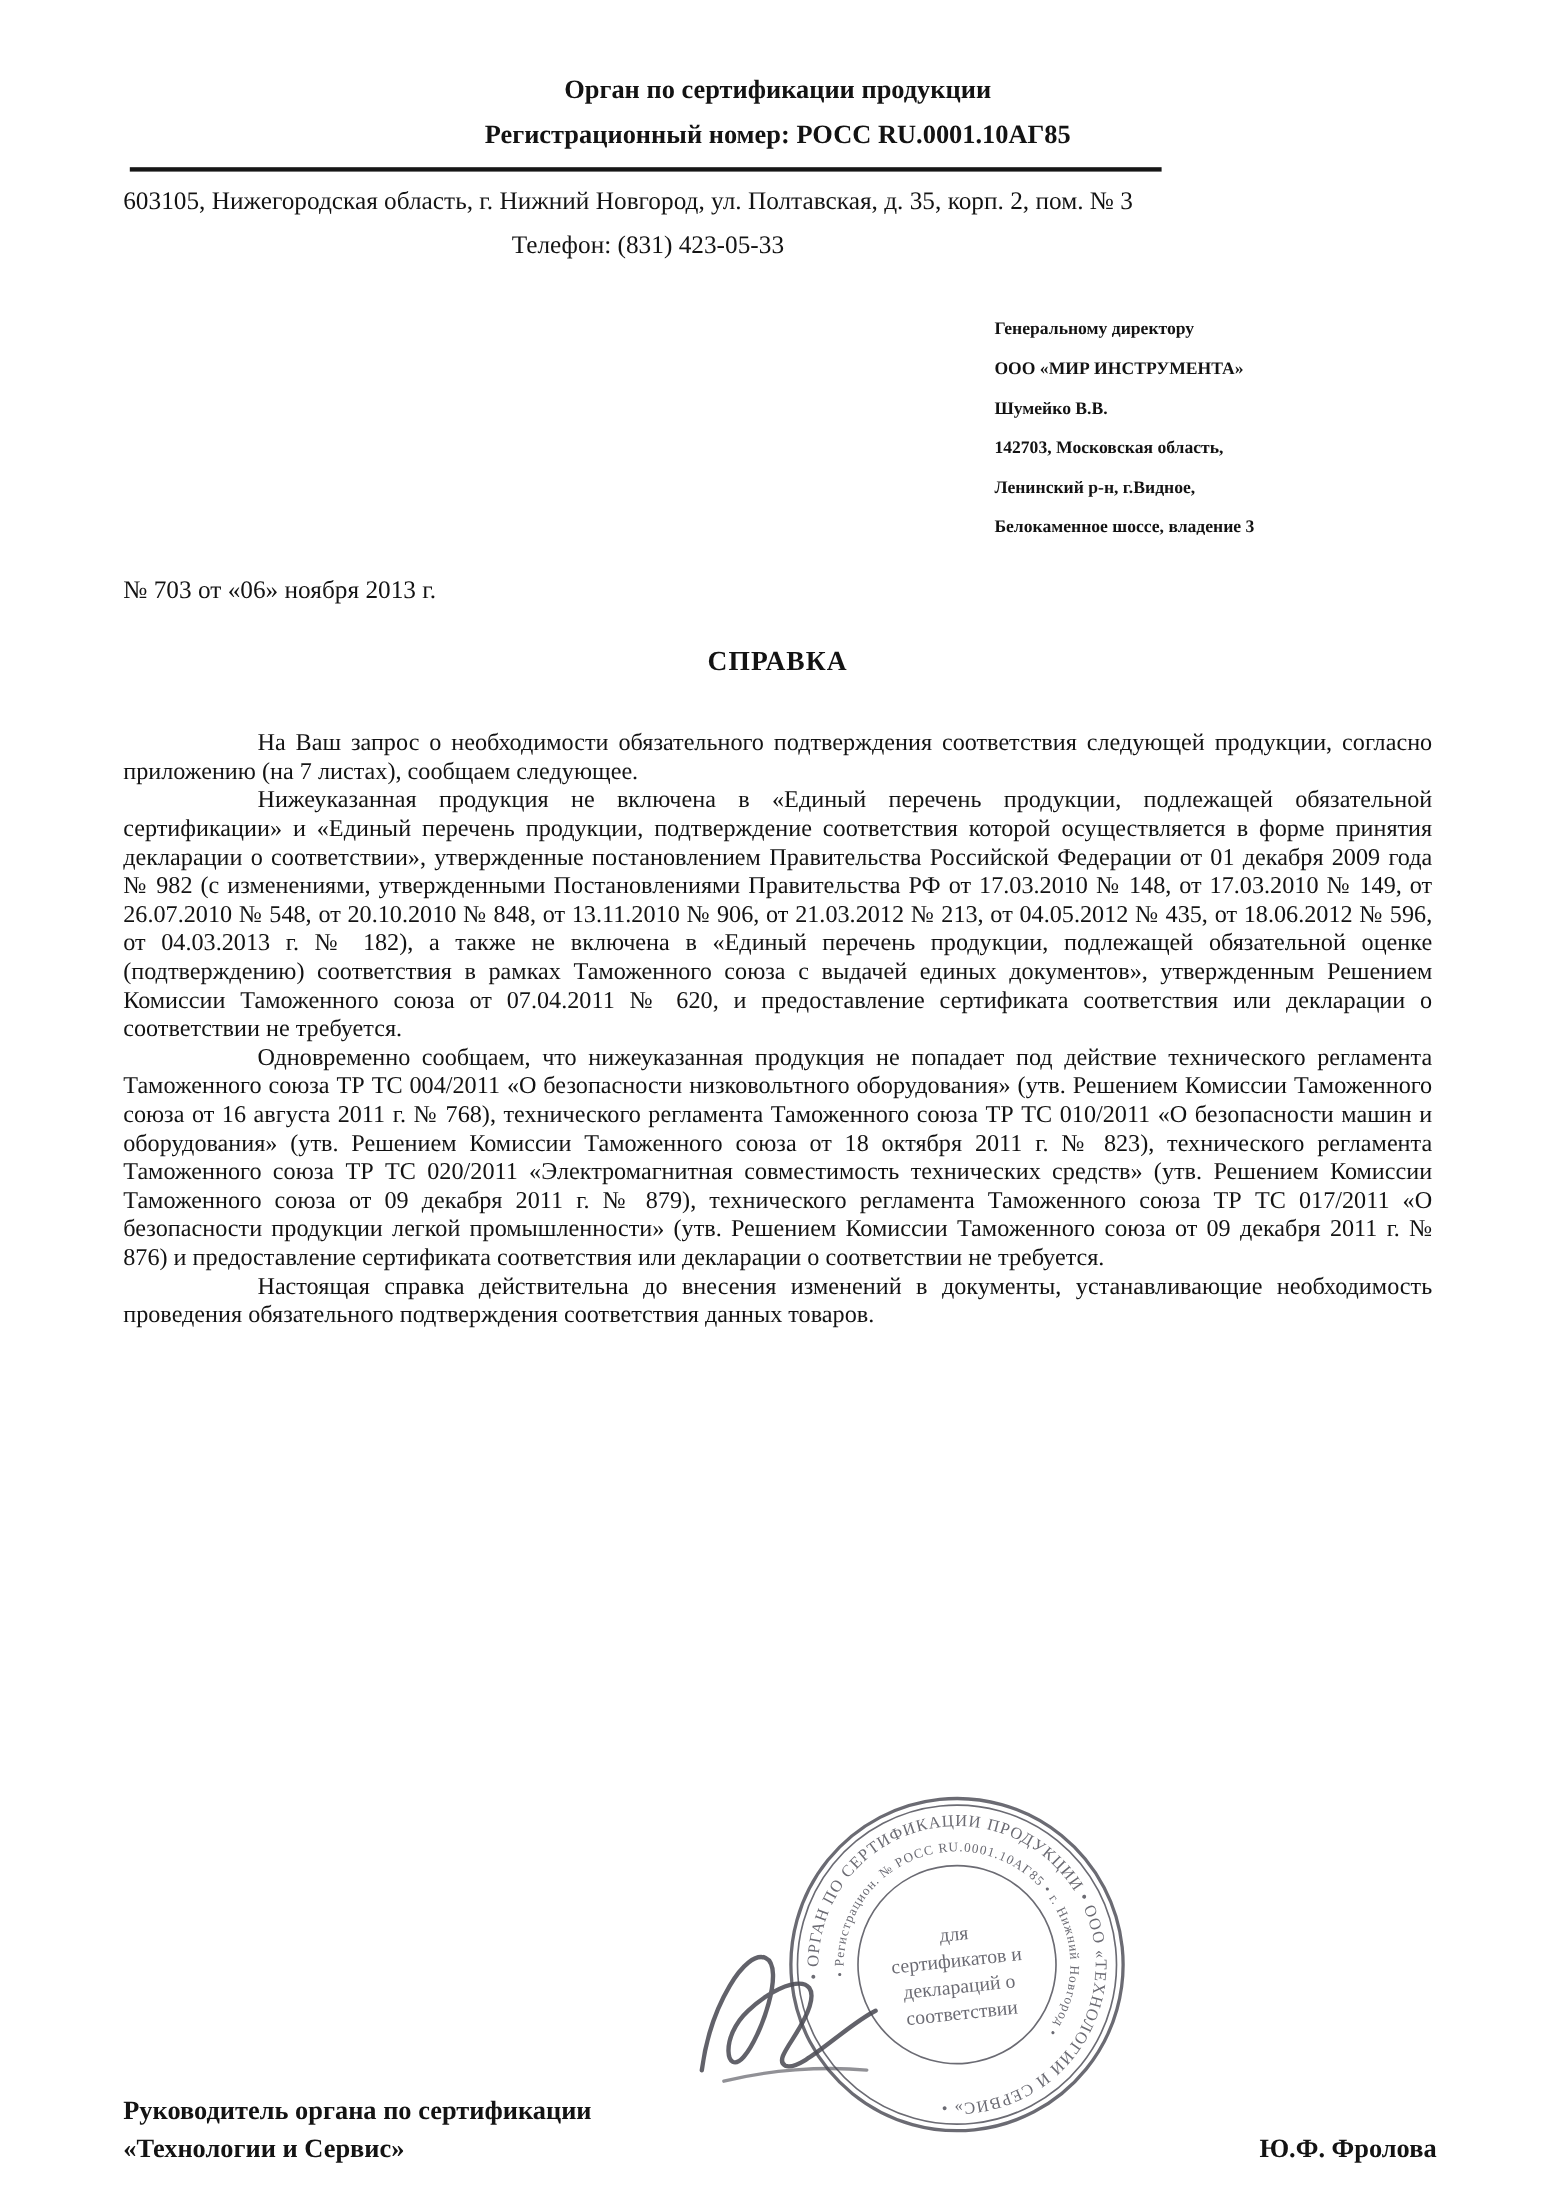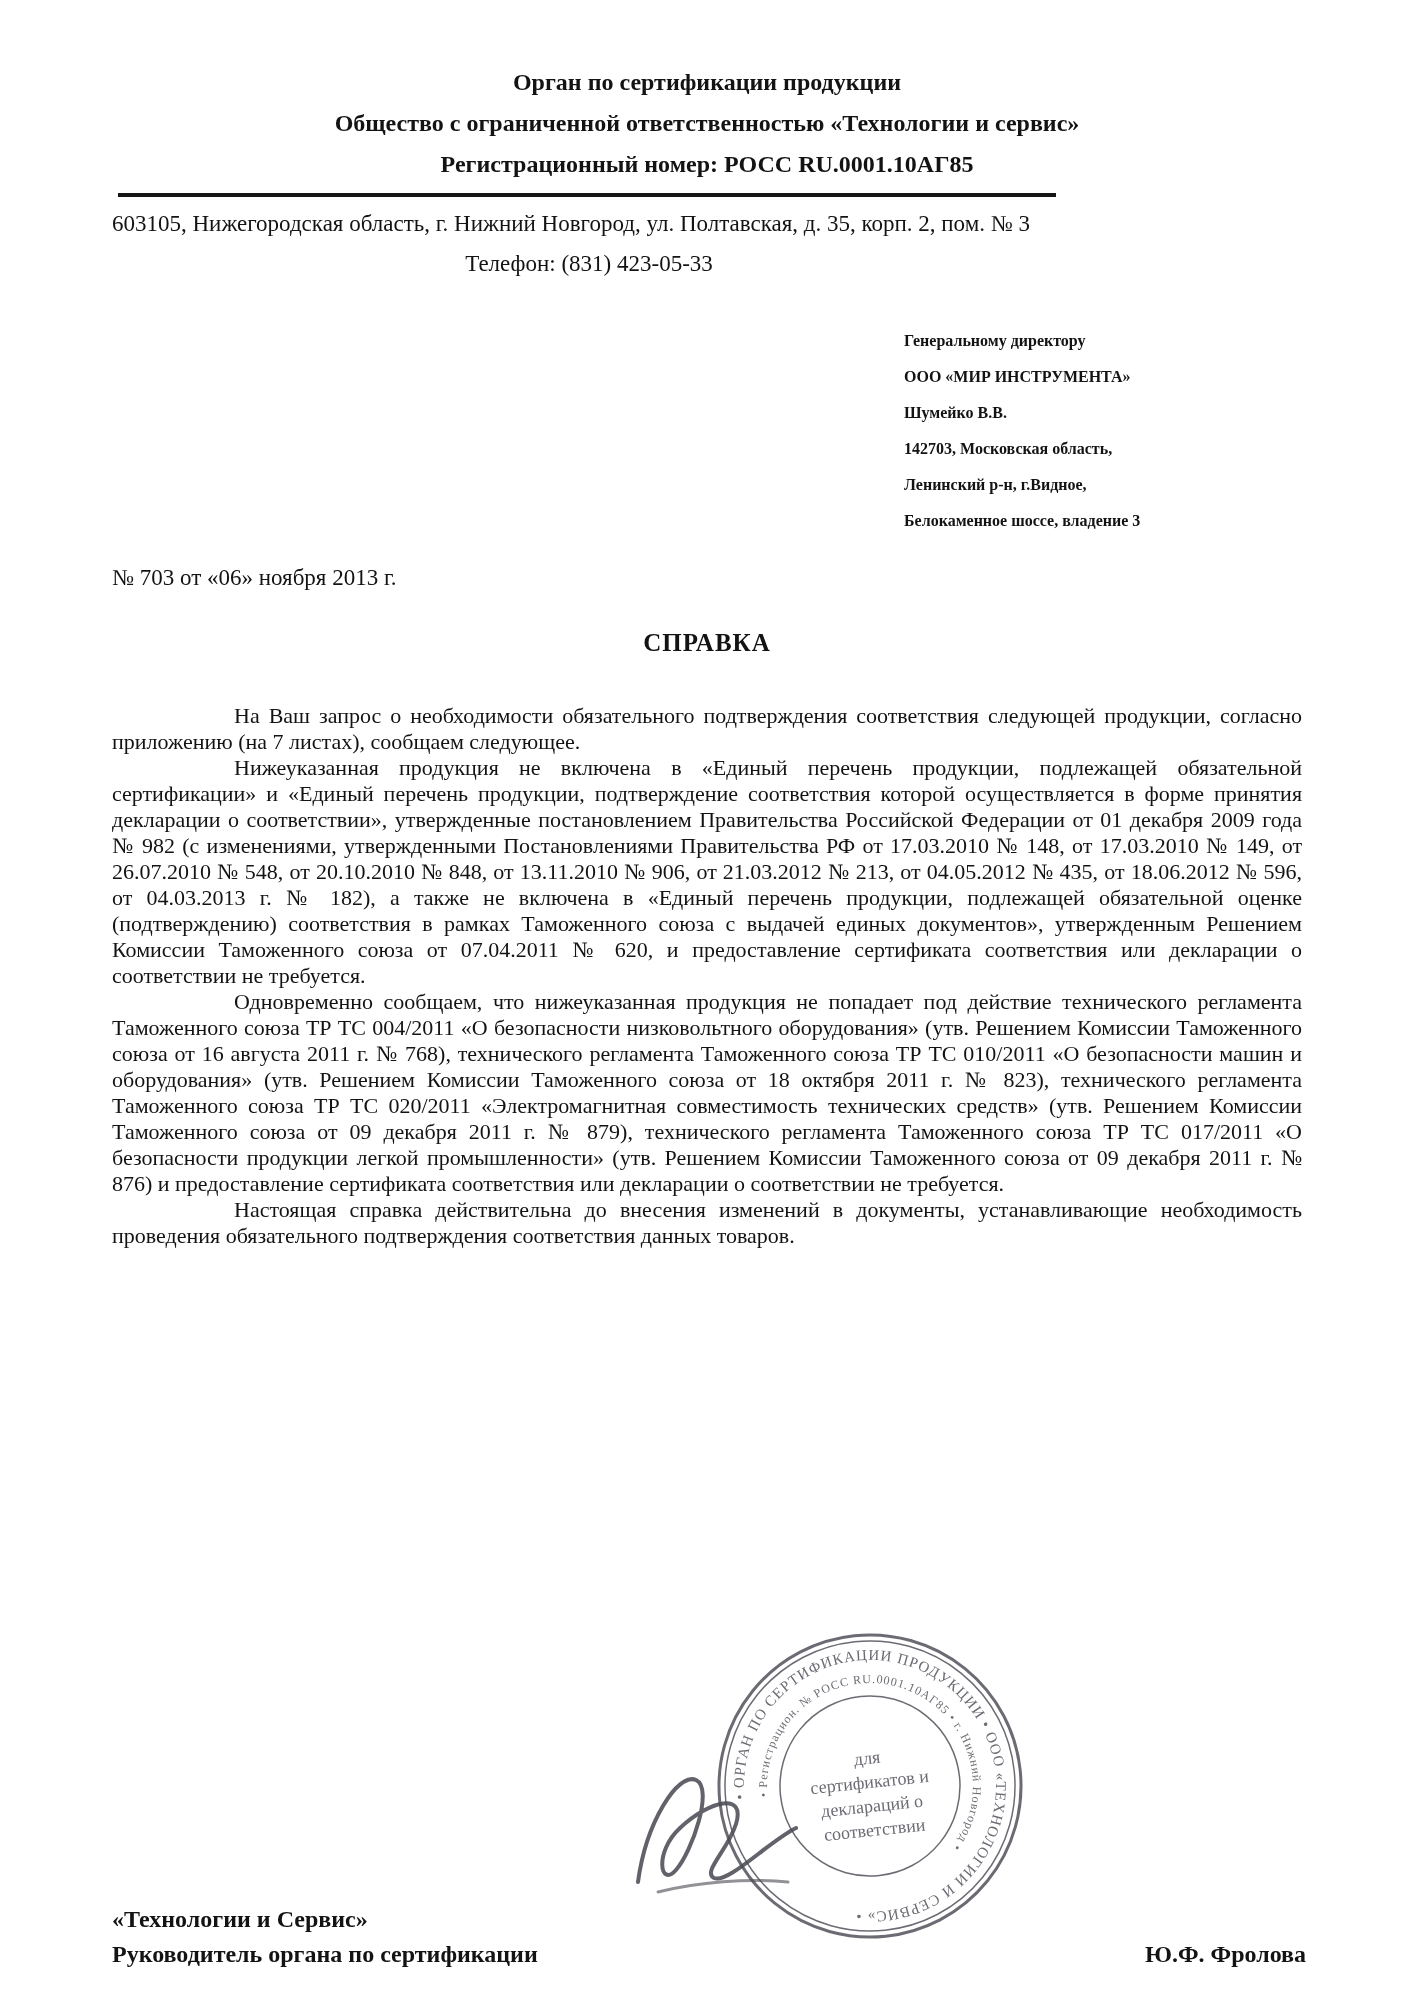--- a/index.html
+++ b/index.html
@@ -48,21 +48,20 @@
   }
 </style>
 </head>
 <body>
 
 <div class="page">
   <div class="content">
 
     <div class="org-head">
       <div>Орган по сертификации продукции</div>
-      <div>Общество с ограниченной ответственностью «Технологии и сервис»</div>
       <div>Регистрационный номер: РОСС RU.0001.10АГ85</div>
     </div>
 
     <div class="rule"></div>
 
     <div class="addr">603105, Нижегородская область, г. Нижний Новгород, ул. Полтавская, д. 35, корп. 2, пом. № 3</div>
     <div class="phone">Телефон: (831) 423-05-33</div>
 
     <div class="recipient">
       <div>Генеральному директору</div>
@@ -80,22 +79,22 @@
     <div class="body-text">
       <p>На Ваш запрос о необходимости обязательного подтверждения соответствия следующей продукции, согласно приложению (на 7 листах), сообщаем следующее.</p>
       <p>Нижеуказанная продукция не включена в «Единый перечень продукции, подлежащей обязательной сертификации» и «Единый перечень продукции, подтверждение соответствия которой осуществляется в форме принятия декларации о соответствии», утвержденные постановлением Правительства Российской Федерации от 01 декабря 2009 года № 982 (с изменениями, утвержденными Постановлениями Правительства РФ от 17.03.2010 № 148, от 17.03.2010 № 149, от 26.07.2010 № 548, от 20.10.2010 № 848, от 13.11.2010 № 906, от 21.03.2012 № 213, от 04.05.2012 № 435, от 18.06.2012 № 596, от 04.03.2013 г. № 182), а также не включена в «Единый перечень продукции, подлежащей обязательной оценке (подтверждению) соответствия в рамках Таможенного союза с выдачей единых документов», утвержденным Решением Комиссии Таможенного союза от 07.04.2011 № 620, и предоставление сертификата соответствия или декларации о соответствии не требуется.</p>
       <p>Одновременно сообщаем, что нижеуказанная продукция не попадает под действие технического регламента Таможенного союза ТР ТС 004/2011 «О безопасности низковольтного оборудования» (утв. Решением Комиссии Таможенного союза от 16 августа 2011 г. № 768), технического регламента Таможенного союза ТР ТС 010/2011 «О безопасности машин и оборудования» (утв. Решением Комиссии Таможенного союза от 18 октября 2011 г. № 823), технического регламента Таможенного союза ТР ТС 020/2011 «Электромагнитная совместимость технических средств» (утв. Решением Комиссии Таможенного союза от 09 декабря 2011 г. № 879), технического регламента Таможенного союза ТР ТС 017/2011 «О безопасности продукции легкой промышленности» (утв. Решением Комиссии Таможенного союза от 09 декабря 2011 г. № 876)  и предоставление сертификата соответствия или декларации о соответствии не требуется.</p>
       <p>Настоящая справка действительна до внесения изменений в документы, устанавливающие необходимость проведения обязательного подтверждения соответствия данных товаров.</p>
     </div>
   </div>
 
   <div class="sign-row">
     <div>
+      <div>Руководитель органа по сертификации</div>
       <div>«Технологии и Сервис»</div>
-      <div>Руководитель органа по сертификации</div>
     </div>
     <div>Ю.Ф. Фролова</div>
   </div>
 
   <div class="signature-wrap">
     <svg width="290" height="190" viewBox="0 0 290 190">
       <path d="M20,150 C28,90 60,40 78,48 C96,56 74,120 58,138 C42,156 36,120 62,96 C92,68 128,60 118,92 C110,118 84,140 96,146 C110,152 150,110 178,96" fill="none" stroke="#33333d" stroke-width="4" stroke-linecap="round" opacity="0.85"></path>
       <path d="M40,160 C80,150 130,146 170,150" fill="none" stroke="#33333d" stroke-width="3" stroke-linecap="round" opacity="0.6"></path>
     </svg>
   </div>

